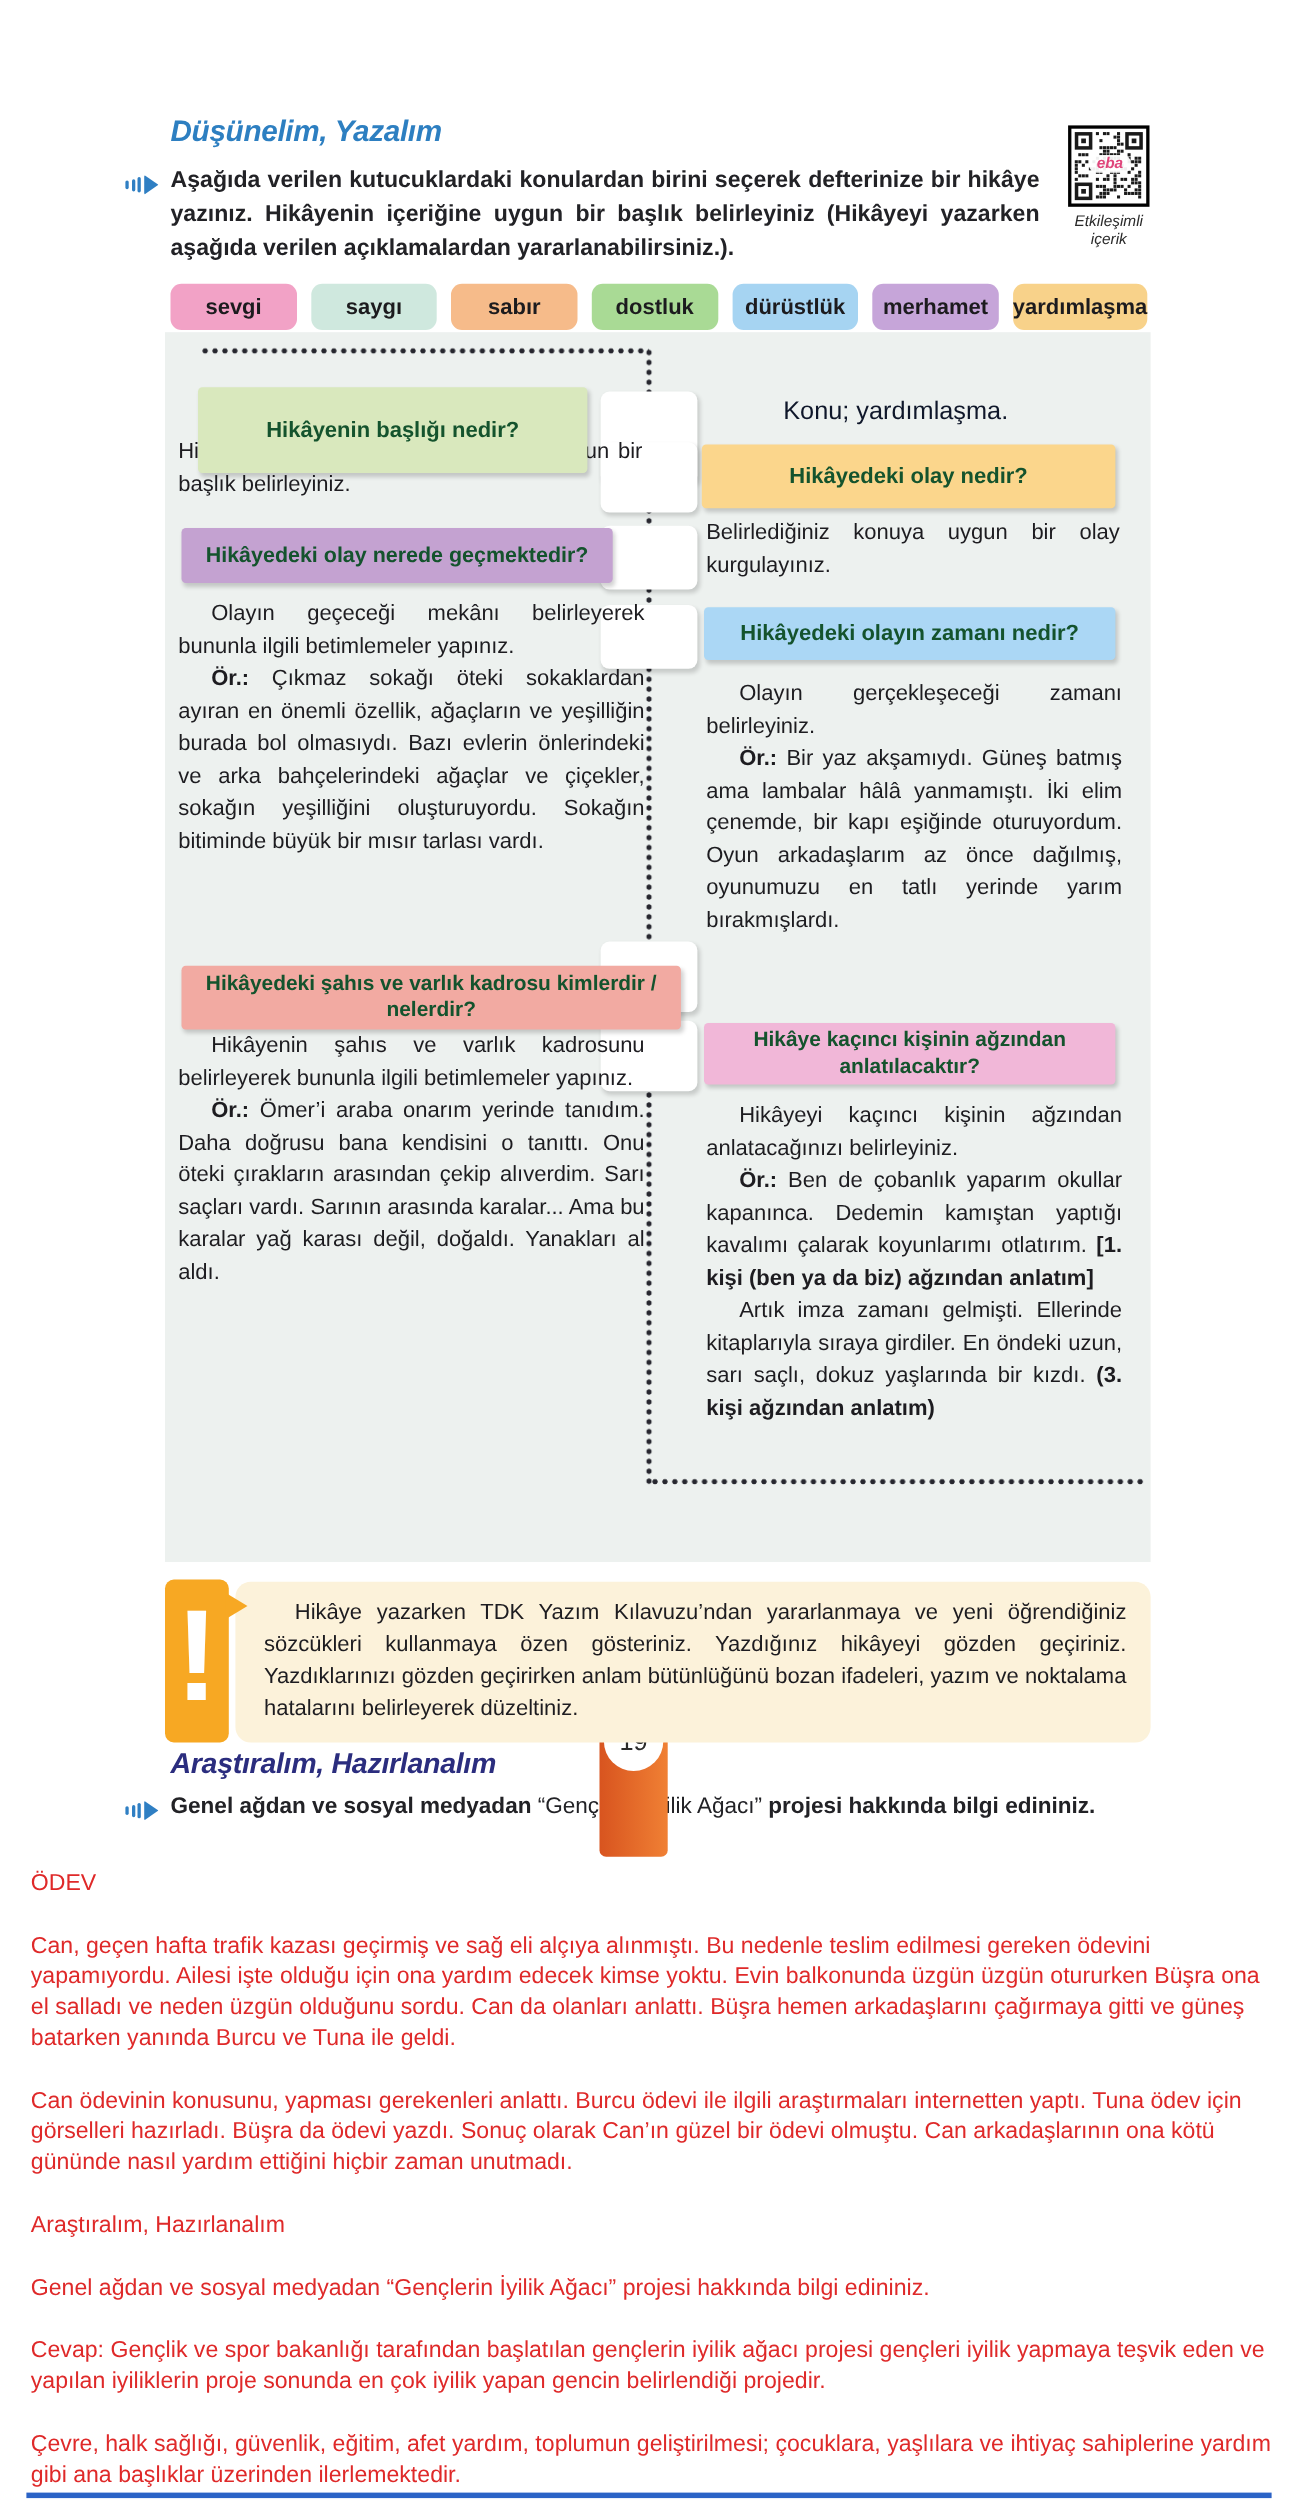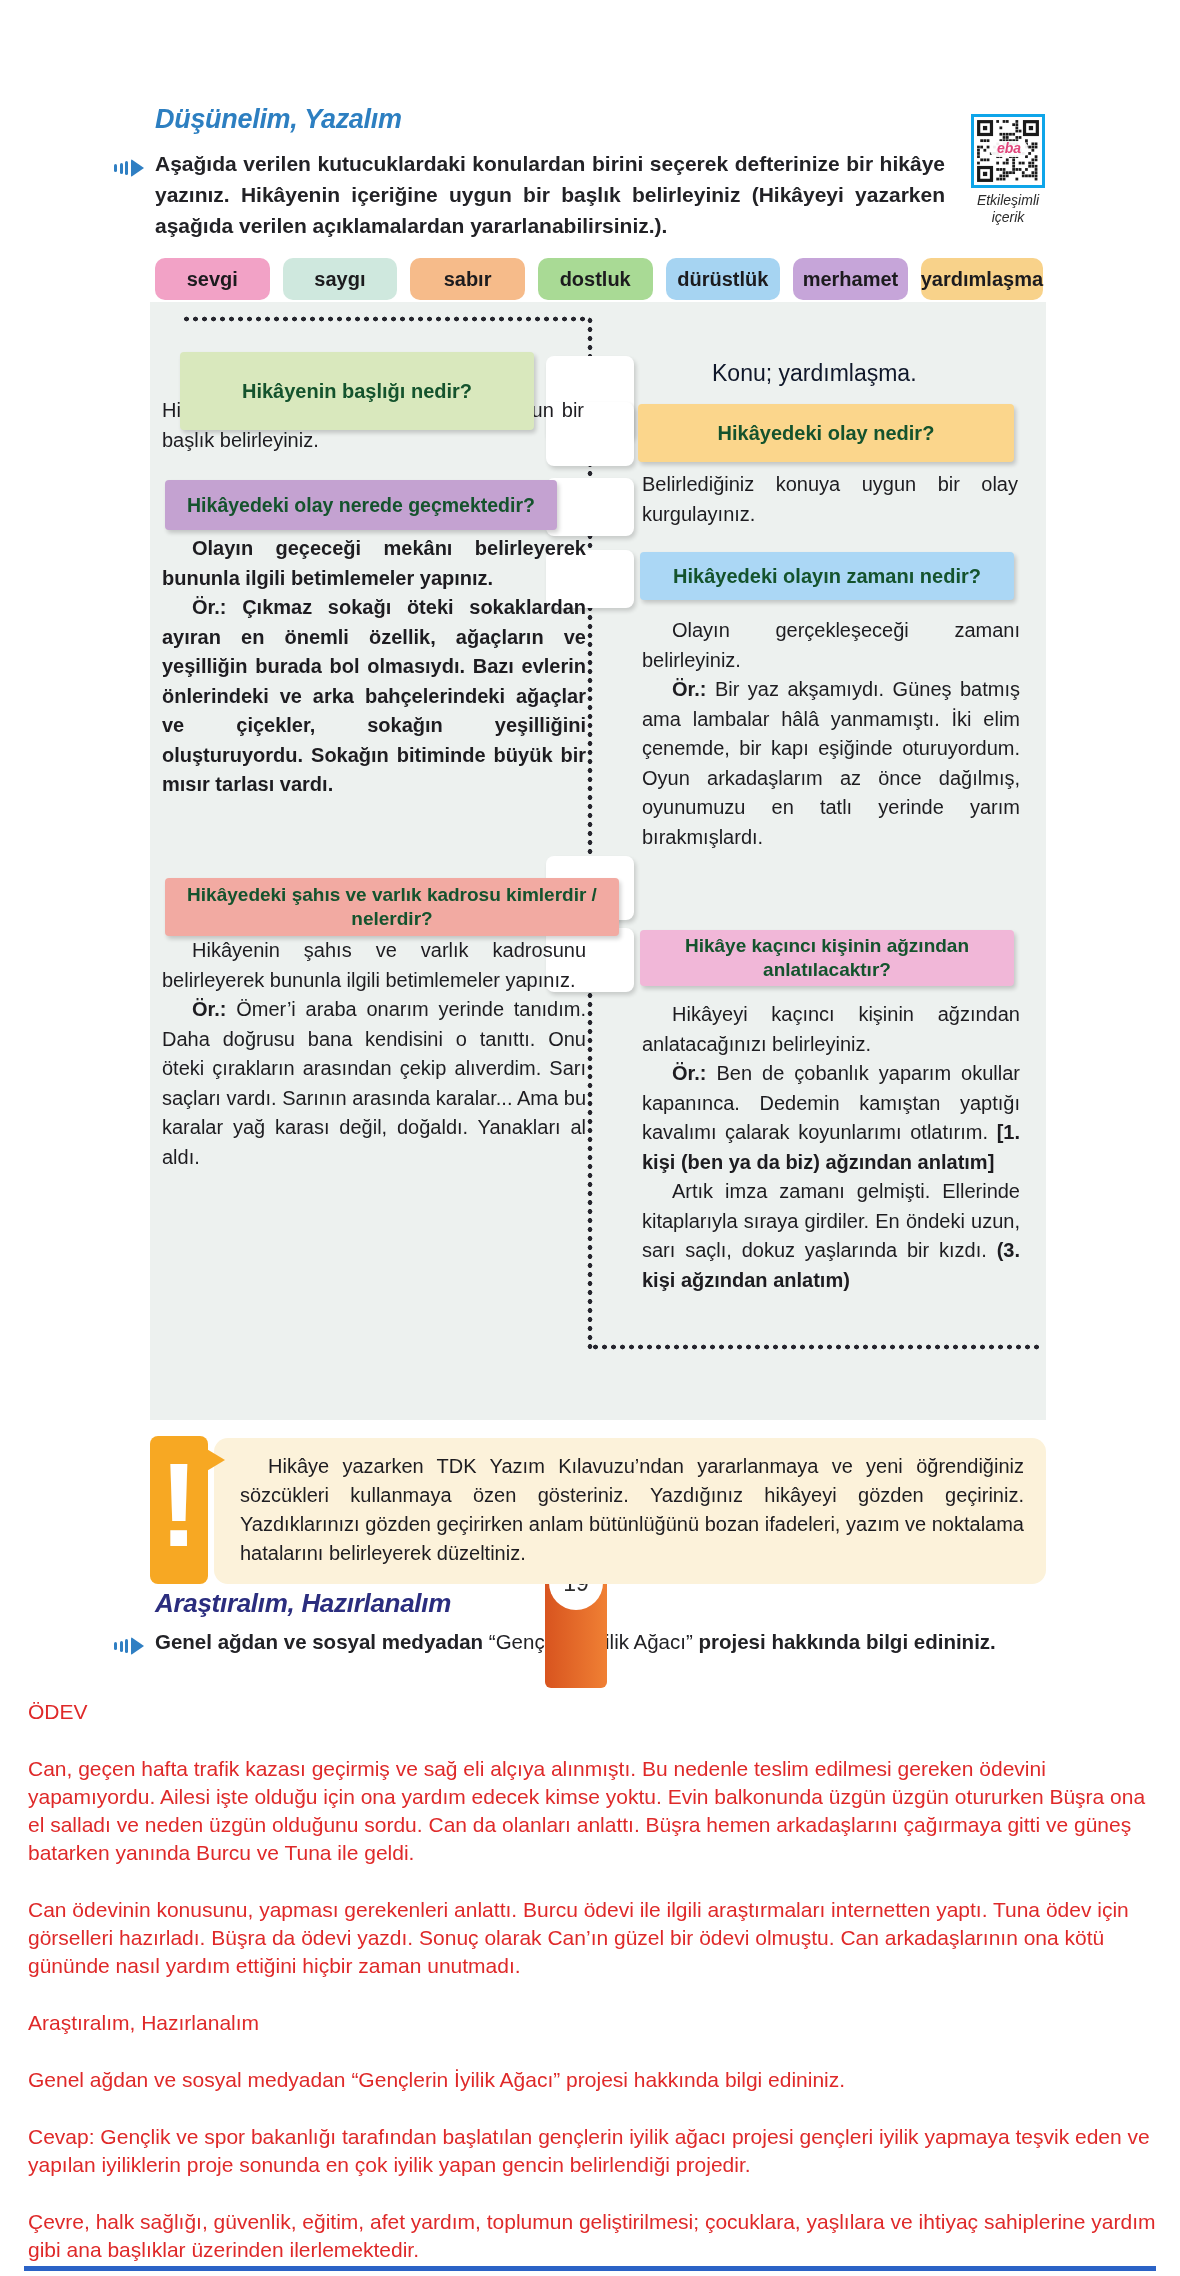--- a/index.html
+++ b/index.html
@@ -15,21 +15,21 @@
   .arrow1{left:114px;top:158px;}
   .arrow2{left:114px;top:1636px;}
   .arrow i{display:block;background:#2f7fc3;width:3px;margin-right:2.5px;border-radius:1.5px;}
   .arrow .b1{height:8px;}.arrow .b2{height:11px;}.arrow .b3{height:14px;}
   .arrow .tri{width:0;height:0;background:none;border-left:13px solid #2f7fc3;
               border-top:9px solid transparent;border-bottom:9px solid transparent;margin:0;}
   .instruction{position:absolute;left:155px;top:148px;width:790px;margin:0;font-size:21px;
                font-weight:bold;line-height:31px;text-align:justify;color:#222226;}
   
   .qr-wrap{position:absolute;left:971px;top:114px;width:64px;height:64px;background:#fff;
-           border:3px solid #0ea5e9;padding:2px;}
+           border:3px solid #000000;padding:2px;}
   .qr-wrap svg{display:block;}
   .eba{position:absolute;left:16px;top:24px;width:38px;height:16px;background:#ffffffee;
        border-radius:7px;font-size:14px;font-weight:bold;font-style:italic;color:#e0457b;
        text-align:center;line-height:15px;}
   .qr-caption{position:absolute;left:956px;top:192px;width:104px;text-align:center;
               font-size:14px;font-style:italic;line-height:17px;color:#2a2a2a;}
   
   .topics{position:absolute;left:155px;top:258px;width:888px;display:flex;gap:13px;}
   .topic{flex:1;height:42px;border-radius:10px;font-size:20px;font-weight:bold;text-align:center;
          line-height:42px;color:#1c1b1e;}
@@ -58,21 +58,21 @@
   .q3{left:15px;top:178px;width:392px;height:50px;font-size:19.5px;}
   .q4{left:490px;top:250px;width:374px;height:48px;}
   .q5{left:15px;top:576px;width:454px;height:58px;font-size:19px;line-height:24px;}
   .q6{left:490px;top:628px;width:374px;height:56px;font-size:19px;line-height:24px;}
   .hand-answer{position:absolute;left:562px;top:58px;z-index:3;font-size:23px;color:#0f172a;}
   .tcol{position:absolute;z-index:2;font-size:20px;line-height:29.5px;text-align:justify;color:#1d1c20;}
   .tcol p{margin:0;}
   .ind{text-indent:30px;}
   .d1{left:12px;top:94px;width:422px;}
   .d2{left:492px;top:168px;width:376px;}
-  .d3{left:12px;top:232px;width:424px;font-weight:bold;}
+  .d3{left:12px;top:242px;width:424px;}
   .d4{left:492px;top:314px;width:378px;}
   .d5{left:12px;top:634px;width:424px;}
   .d6{left:492px;top:698px;width:378px;}
   
   .warn-icon{position:absolute;left:150px;top:1436px;width:58px;height:148px;background:#f7a823;
              border-radius:8px;color:#ffffff;font-size:118px;font-weight:bold;text-align:center;
              line-height:138px;z-index:2;}
   .warn-tail{position:absolute;left:205px;top:1448px;width:0;height:0;z-index:3;
              border-top:12px solid transparent;border-bottom:12px solid transparent;
              border-left:20px solid #f7a823;}

